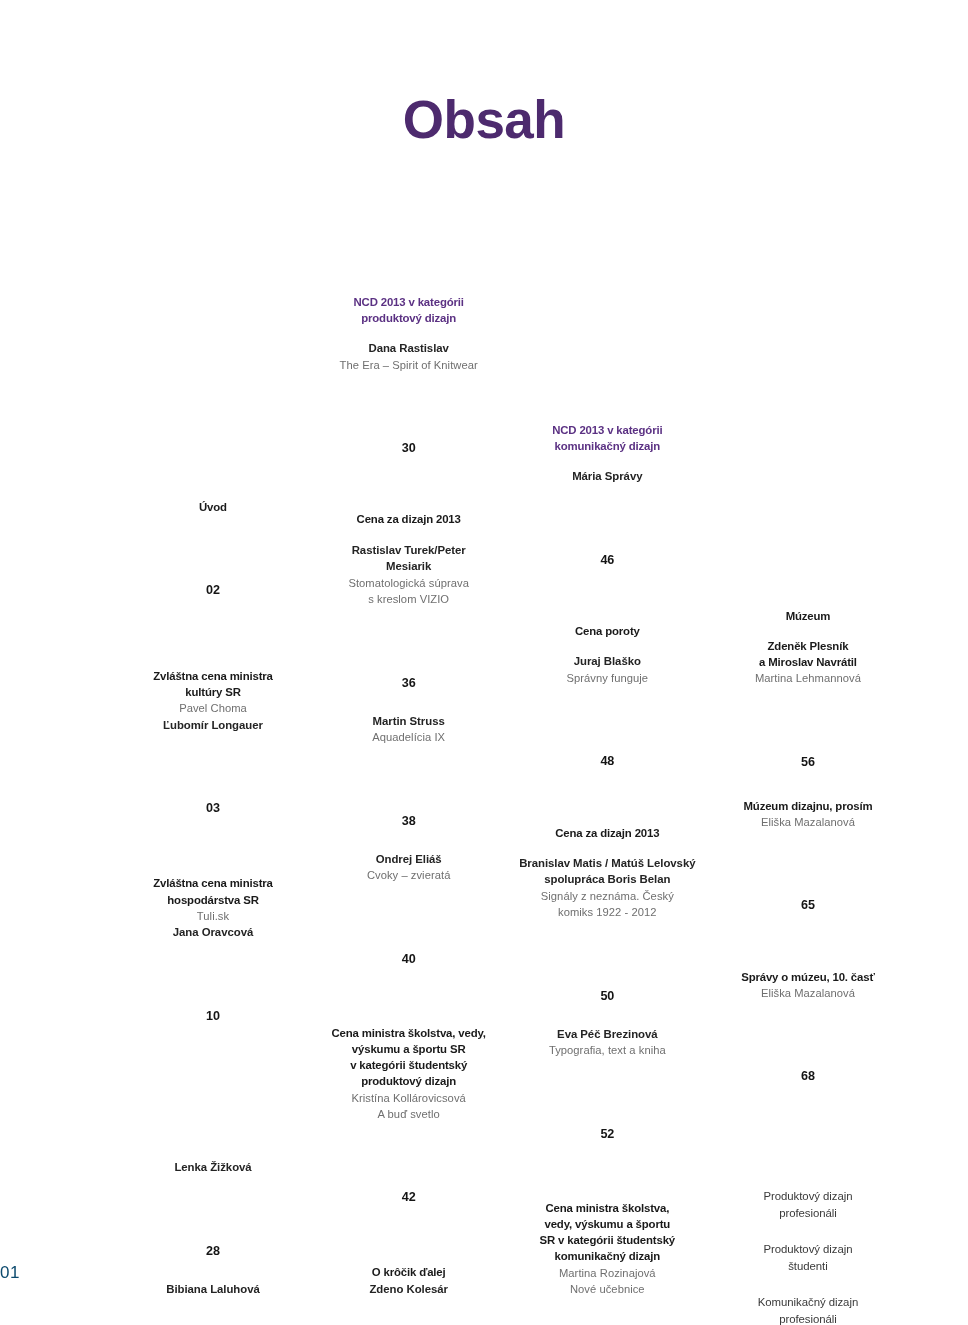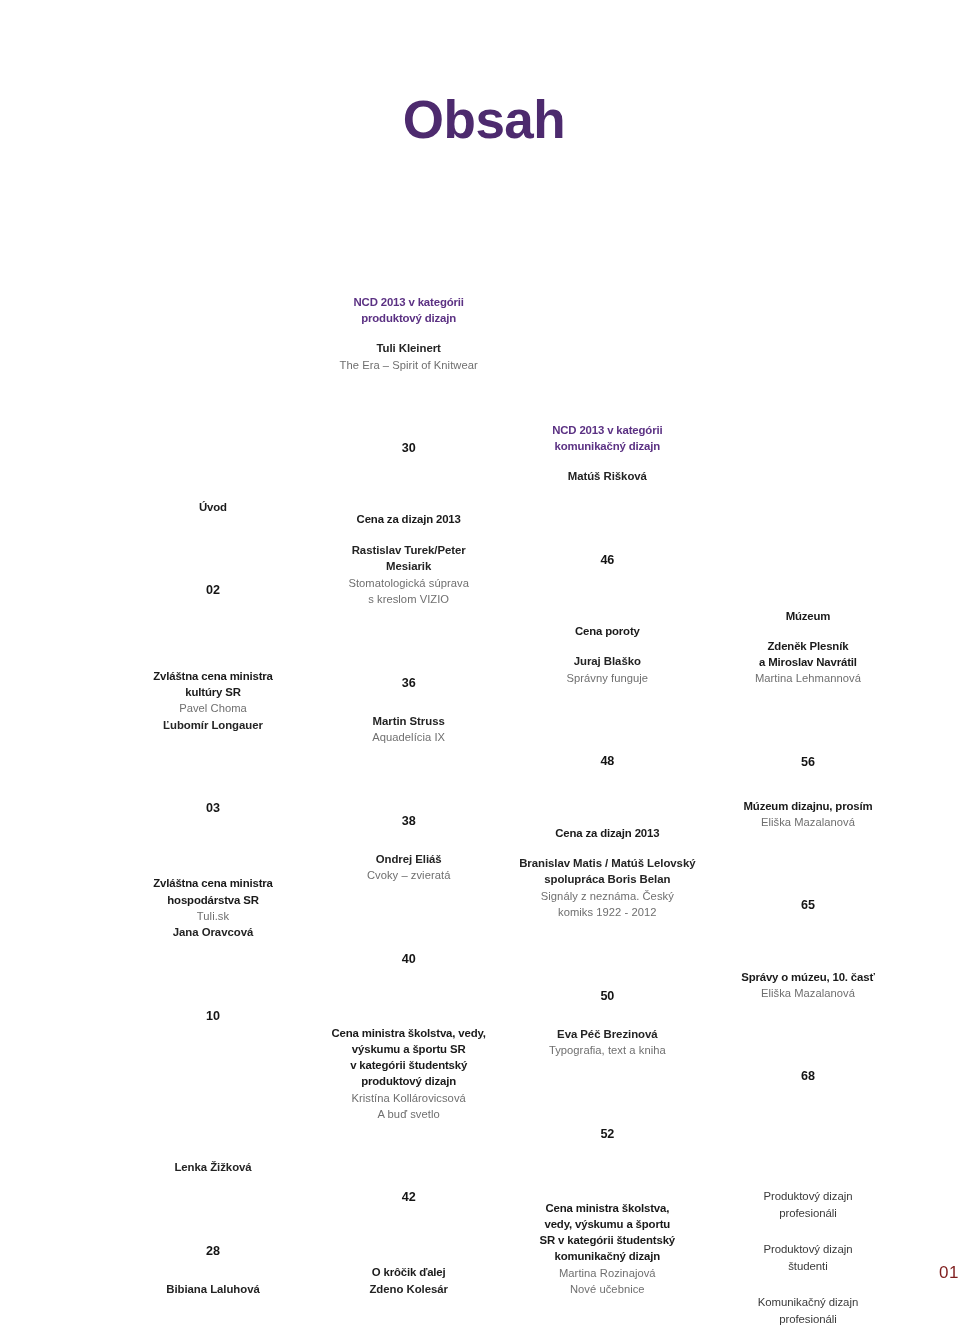--- a/index.html
+++ b/index.html
@@ -103,24 +103,24 @@
   
   .gap-sm  { height: 14px; }
   .gap-md  { height: 22px; }
 
   
   .folio {
     position: absolute;
     left: 0;
     bottom: 42px;
     width: 959px;
-    text-align: right;
+    text-align: left;
     font-size: 17px;
     font-weight: 500;
-    color: #7f1d1d;
+    color: #0c4a6e;
     letter-spacing: 0.5px;
   }
 </style>
 </head>
 <body>
 
 <div class="page">
 
   <div class="page-title">Obsah</div>
 
@@ -163,21 +163,21 @@
           <div class="gap-md"></div>
           <div class="pagenum">29</div>
         </div>
       </div>
       <div class="col col-2">
         <div style="height: 118px;"></div>
         <div class="entry">
           <div class="heading accent">NCD 2013 v kategórii</div>
           <div class="heading accent">produktový dizajn</div>
           <div class="gap-sm"></div>
-          <div class="author">Tuli Kleinert</div>
+          <div class="author">Dana Rastislav</div>
           <div class="subtitle">The Era – Spirit of Knitwear</div>
           <div class="gap-md"></div>
           <div class="pagenum">30</div>
         </div>
         <div style="height: 55px;"></div>
         <div class="entry">
           <div class="heading">Cena za dizajn 2013</div>
           <div class="gap-sm"></div>
           <div class="author">Rastislav Turek/Peter</div>
           <div class="author">Mesiarik</div>
@@ -218,21 +218,21 @@
           <div class="gap-md"></div>
           <div class="pagenum">44</div>
         </div>
       </div>
       <div class="col col-3">
         <div style="height: 118px;"></div>
         <div class="entry">
           <div class="heading accent">NCD 2013 v kategórii</div>
           <div class="heading accent">komunikačný dizajn</div>
           <div class="gap-sm"></div>
-          <div class="author">Matúš Rišková</div>
+          <div class="author">Mária Správy</div>
           <div class="gap-md"></div>
           <div class="pagenum">46</div>
         </div>
         <div style="height: 55px;"></div>
         <div class="entry">
           <div class="heading">Cena poroty</div>
           <div class="gap-sm"></div>
           <div class="author">Juraj Blaško</div>
           <div class="subtitle">Správny funguje</div>
           <div class="gap-md"></div>

